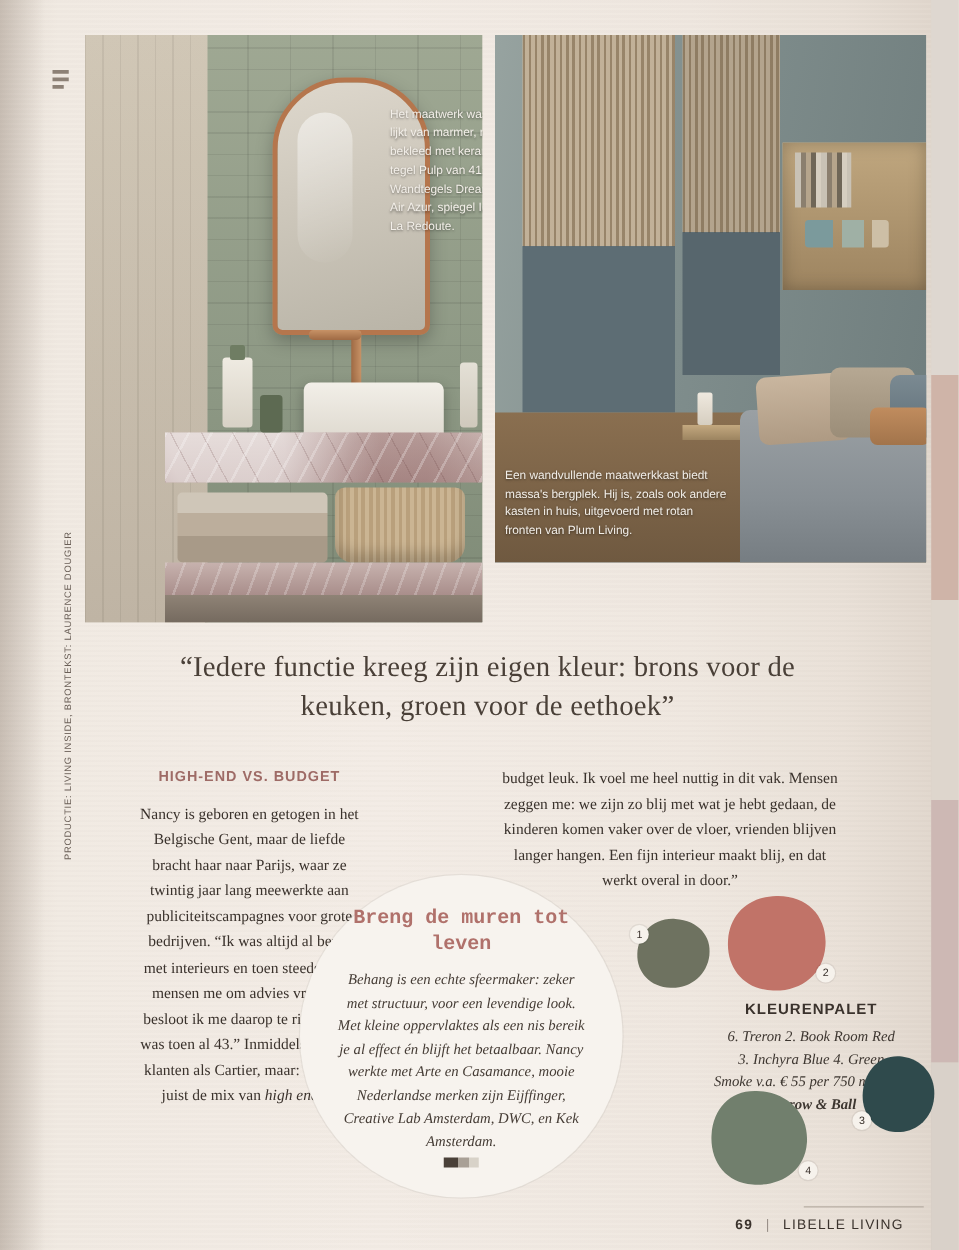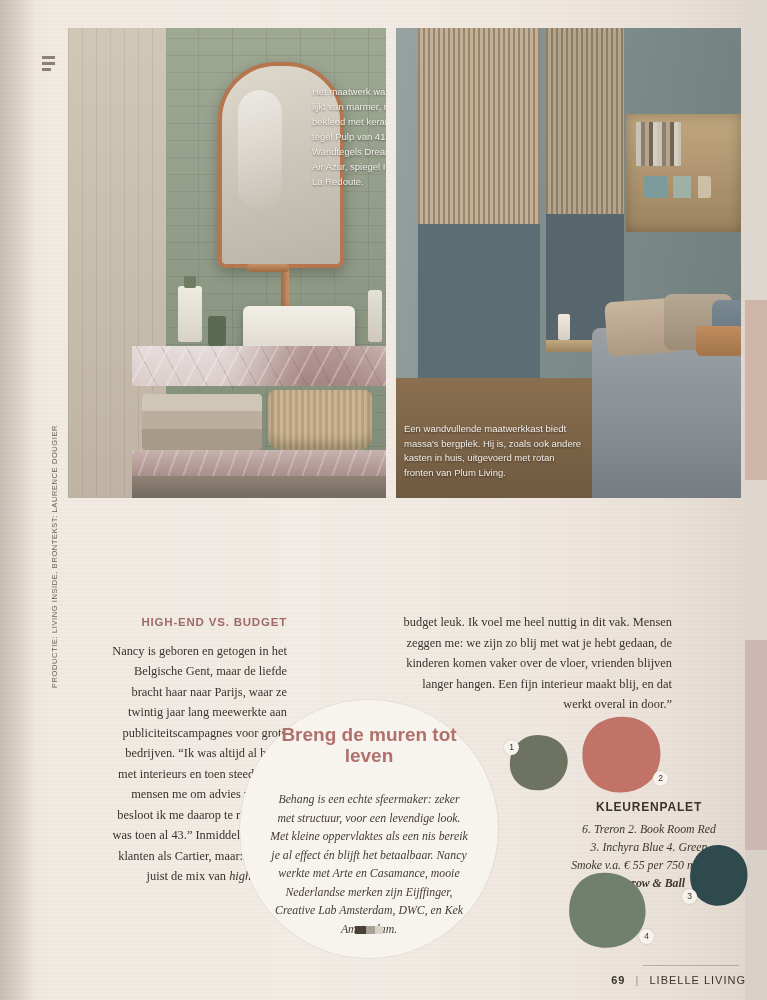--- a/index.html
+++ b/index.html
@@ -99,21 +99,21 @@
   .photo-left {
     left: 68px;
     top: 28px;
     width: 318px;
     height: 470px;
   }
   .photo-right {
     left: 396px;
     top: 28px;
     width: 345px;
-    height: 470px;
+    height: 422px;
   }
 
   
   .bath {
     position: absolute;
     inset: 0;
     background: linear-gradient(180deg,#d9d3c6 0%, #cfcabd 35%, #c5bfb2 100%);
   }
   .bath-wall-tile {
     position: absolute;
@@ -324,21 +324,21 @@
     color: #4a4038;
     letter-spacing: 0.2px;
   }
 
   
   .col {
     position: absolute;
     width: 175px;
     font-size: 12.4px;
     line-height: 20.5px;
-    text-align: right;
+    text-align: center;
   }
   .col-left { left: 112px; top: 612px; }
   .col-right { left: 400px; top: 612px; width: 272px; }
   .kicker {
     font-family: "Liberation Sans", sans-serif;
     font-weight: bold;
     font-size: 11.5px;
     letter-spacing: 0.8px;
     color: #9e6b66;
     margin-bottom: 8px;
@@ -354,26 +354,26 @@
     width: 258px;
     height: 258px;
     border-radius: 50%;
     background: #f7f3ee;
     box-shadow: 0 0 0 1px rgba(0,0,0,0.05);
     text-align: center;
     padding: 24px 30px;
     box-sizing: border-box;
   }
   .circle-title {
-    font-family: Liberation Sans, sans-serif;
+    font-family: Liberation Mono, monospace;
     font-weight: bold;
-    font-size: 19px;
+    font-size: 16px;
     line-height: 21px;
     color: #b0716b;
-    margin-bottom: 24px;
+    margin-bottom: 8px;
   }
   .circle-body {
     font-size: 11.8px;
     line-height: 18.5px;
     color: #453c35;
     font-style: italic;
   }
   .circle-mark {
     position: absolute;
     left: 50%;
@@ -432,21 +432,21 @@
   .blob3 { left: 688px; top: 844px; width: 62px; height: 64px; }
   .blob4 { left: 566px; top: 872px; width: 82px; height: 78px; }
   .blob1 .num { left: -4px; top: 6px; }
   .blob2 .num { right: -6px; bottom: 8px; }
   .blob3 .num { left: -6px; bottom: 4px; }
   .blob4 .num { right: -6px; bottom: 6px; }
 
   
   .footer {
     position: absolute;
-    right: 21px;
+    right: 44px;
     bottom: 14px;
     font-family: "Liberation Sans", sans-serif;
     font-size: 11px;
     letter-spacing: 1px;
     color: #3a322c;
   }
   .footer .pg { font-weight: bold; }
   .footer .sep { margin: 0 6px; color: #9a9089; }
   .footer-rule {
     position: absolute;
@@ -514,20 +514,21 @@
       <div class="nightstand"></div>
       <div class="bed-mattress"></div>
       <div class="pillow p1"></div>
       <div class="pillow p2"></div>
       <div class="pillow p3"></div>
       <div class="pillow p4"></div>
     </div>
     <div class="caption-right">Een wandvullende maatwerkkast biedt massa's bergplek. Hij is, zoals ook andere kasten in huis, uitgevoerd met rotan fronten van Plum Living.</div>
   </div>
 
+  <div class="pullquote">“Iedere functie kreeg zijn eigen kleur: brons voor de keuken, groen voor de eethoek”</div>
 
   <div class="col col-left">
     <div class="kicker">HIGH-END VS. BUDGET</div>
     <p><span>Nancy is geboren en getogen in het Belgische Gent, maar de liefde bracht haar naar Parijs, waar ze twintig jaar lang meewerkte aan publiciteitscampagnes voor grote bedrijven. “Ik was altijd al bezig met interieurs en toen steeds meer mensen me om advies vroegen, besloot ik me daarop te richten. Ik was toen al 43.” Inmiddels heeft ze klanten als Cartier, maar: “Ik vind juist de mix van </span><em>high end</em><span> en </span></p>
   </div>
 
   <div class="col col-right">
     <p>budget leuk. Ik voel me heel nuttig in dit vak. Mensen zeggen me: we zijn zo blij met wat je hebt gedaan, de kinderen komen vaker over de vloer, vrienden blijven langer hangen. Een fijn interieur maakt blij, en dat werkt overal in door.”</p>
   </div>
 

